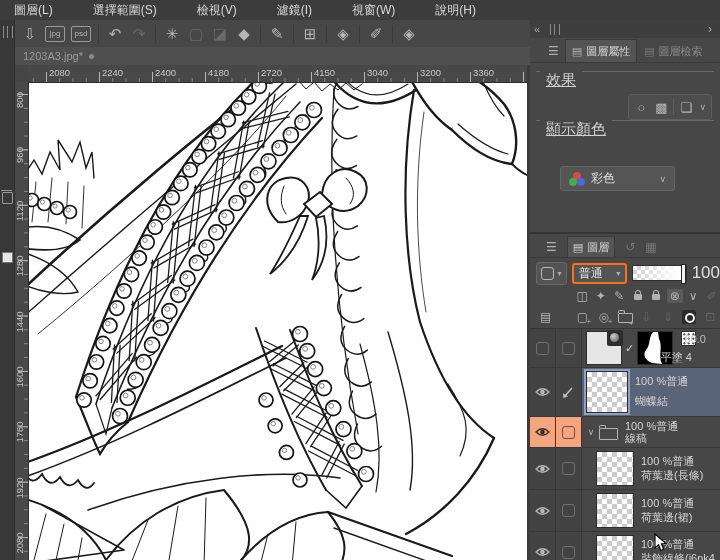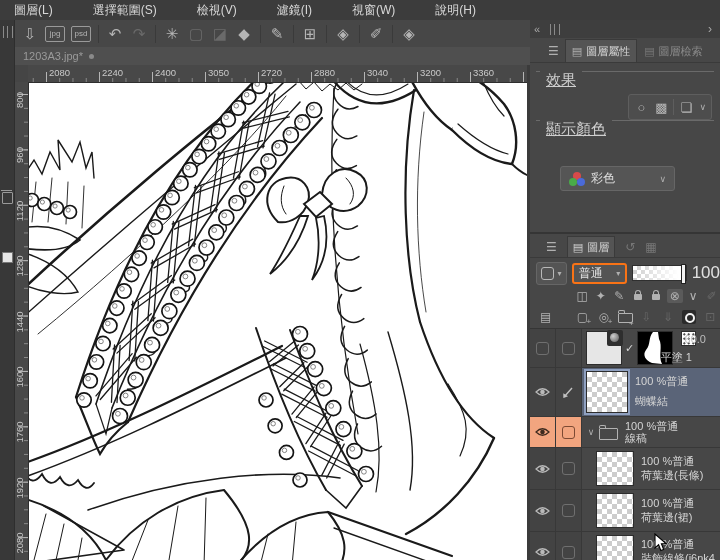--- a/index.html
+++ b/index.html
@@ -187,23 +187,23 @@
       <span>1203A3.jpg*</span>
       <span class="dot"></span>
     </span>
   </div>
 
 <div class="ruler-corner"></div>
 <div class="h-ruler">
     <span class="rlabel" style="left: 21px;">2080</span>
     <span class="rlabel" style="left: 74px;">2240</span>
     <span class="rlabel" style="left: 127px;">2400</span>
-    <span class="rlabel" style="left: 180px;">3050</span>
+    <span class="rlabel" style="left: 180px;">4180</span>
     <span class="rlabel" style="left: 233px;">2720</span>
-    <span class="rlabel" style="left: 286px;">2880</span>
+    <span class="rlabel" style="left: 286px;">4150</span>
     <span class="rlabel" style="left: 339px;">3040</span>
     <span class="rlabel" style="left: 392px;">3200</span>
     <span class="rlabel" style="left: 445px;">3360</span>
   </div>
 <div class="v-ruler">
     <span class="rlabel" style="top: 13px;">800</span>
     <span class="rlabel" style="top: 68.4px;">960</span>
     <span class="rlabel" style="top: 123.8px;">1120</span>
     <span class="rlabel" style="top: 179.2px;">1280</span>
     <span class="rlabel" style="top: 234.6px;">1440</span>
@@ -575,21 +575,21 @@
           </span>
         <span class="ckmark">✓</span>
         <span class="thumb" style="width:34px;height:32px;background:#000;overflow:hidden;">
           <svg width="34" height="32" viewBox="0 0 34 32">
             <rect width="34" height="32" fill="#000"></rect>
             <path d="M15,0 C10,6 13,12 8,18 C4,23 8,29 14,31 L24,32 C20,24 25,14 21,7 L20,0 Z" fill="#fff"></path>
           </svg>
         </span>
         <span style="position:absolute;right:24px;top:2px;" class="tonechip"></span>
         <span style="position:absolute;right:14px;top:4px;font-size:11px;color:#bdbdbd;">60.0</span>
-        <span style="position:absolute;right:28px;bottom:2px;font-size:11px;color:#d4d4d4;">平塗 1</span>
+        <span style="position:absolute;right:28px;bottom:2px;font-size:11px;color:#d4d4d4;">平塗 4</span>
       </div>
     </div>
 
     <div class="lrow sel" style="height:48px;">
       <div class="cell">
         <span class="eye-ic">
             <svg width="15" height="10" viewBox="0 0 15 10">
               <path d="M1,5 Q7.5,-1.5 14,5 Q7.5,11.5 1,5 Z" fill="none" stroke="currentColor" stroke-width="1.2"></path>
               <circle cx="7.5" cy="5" r="2.3" fill="currentColor"></circle>
             </svg>

